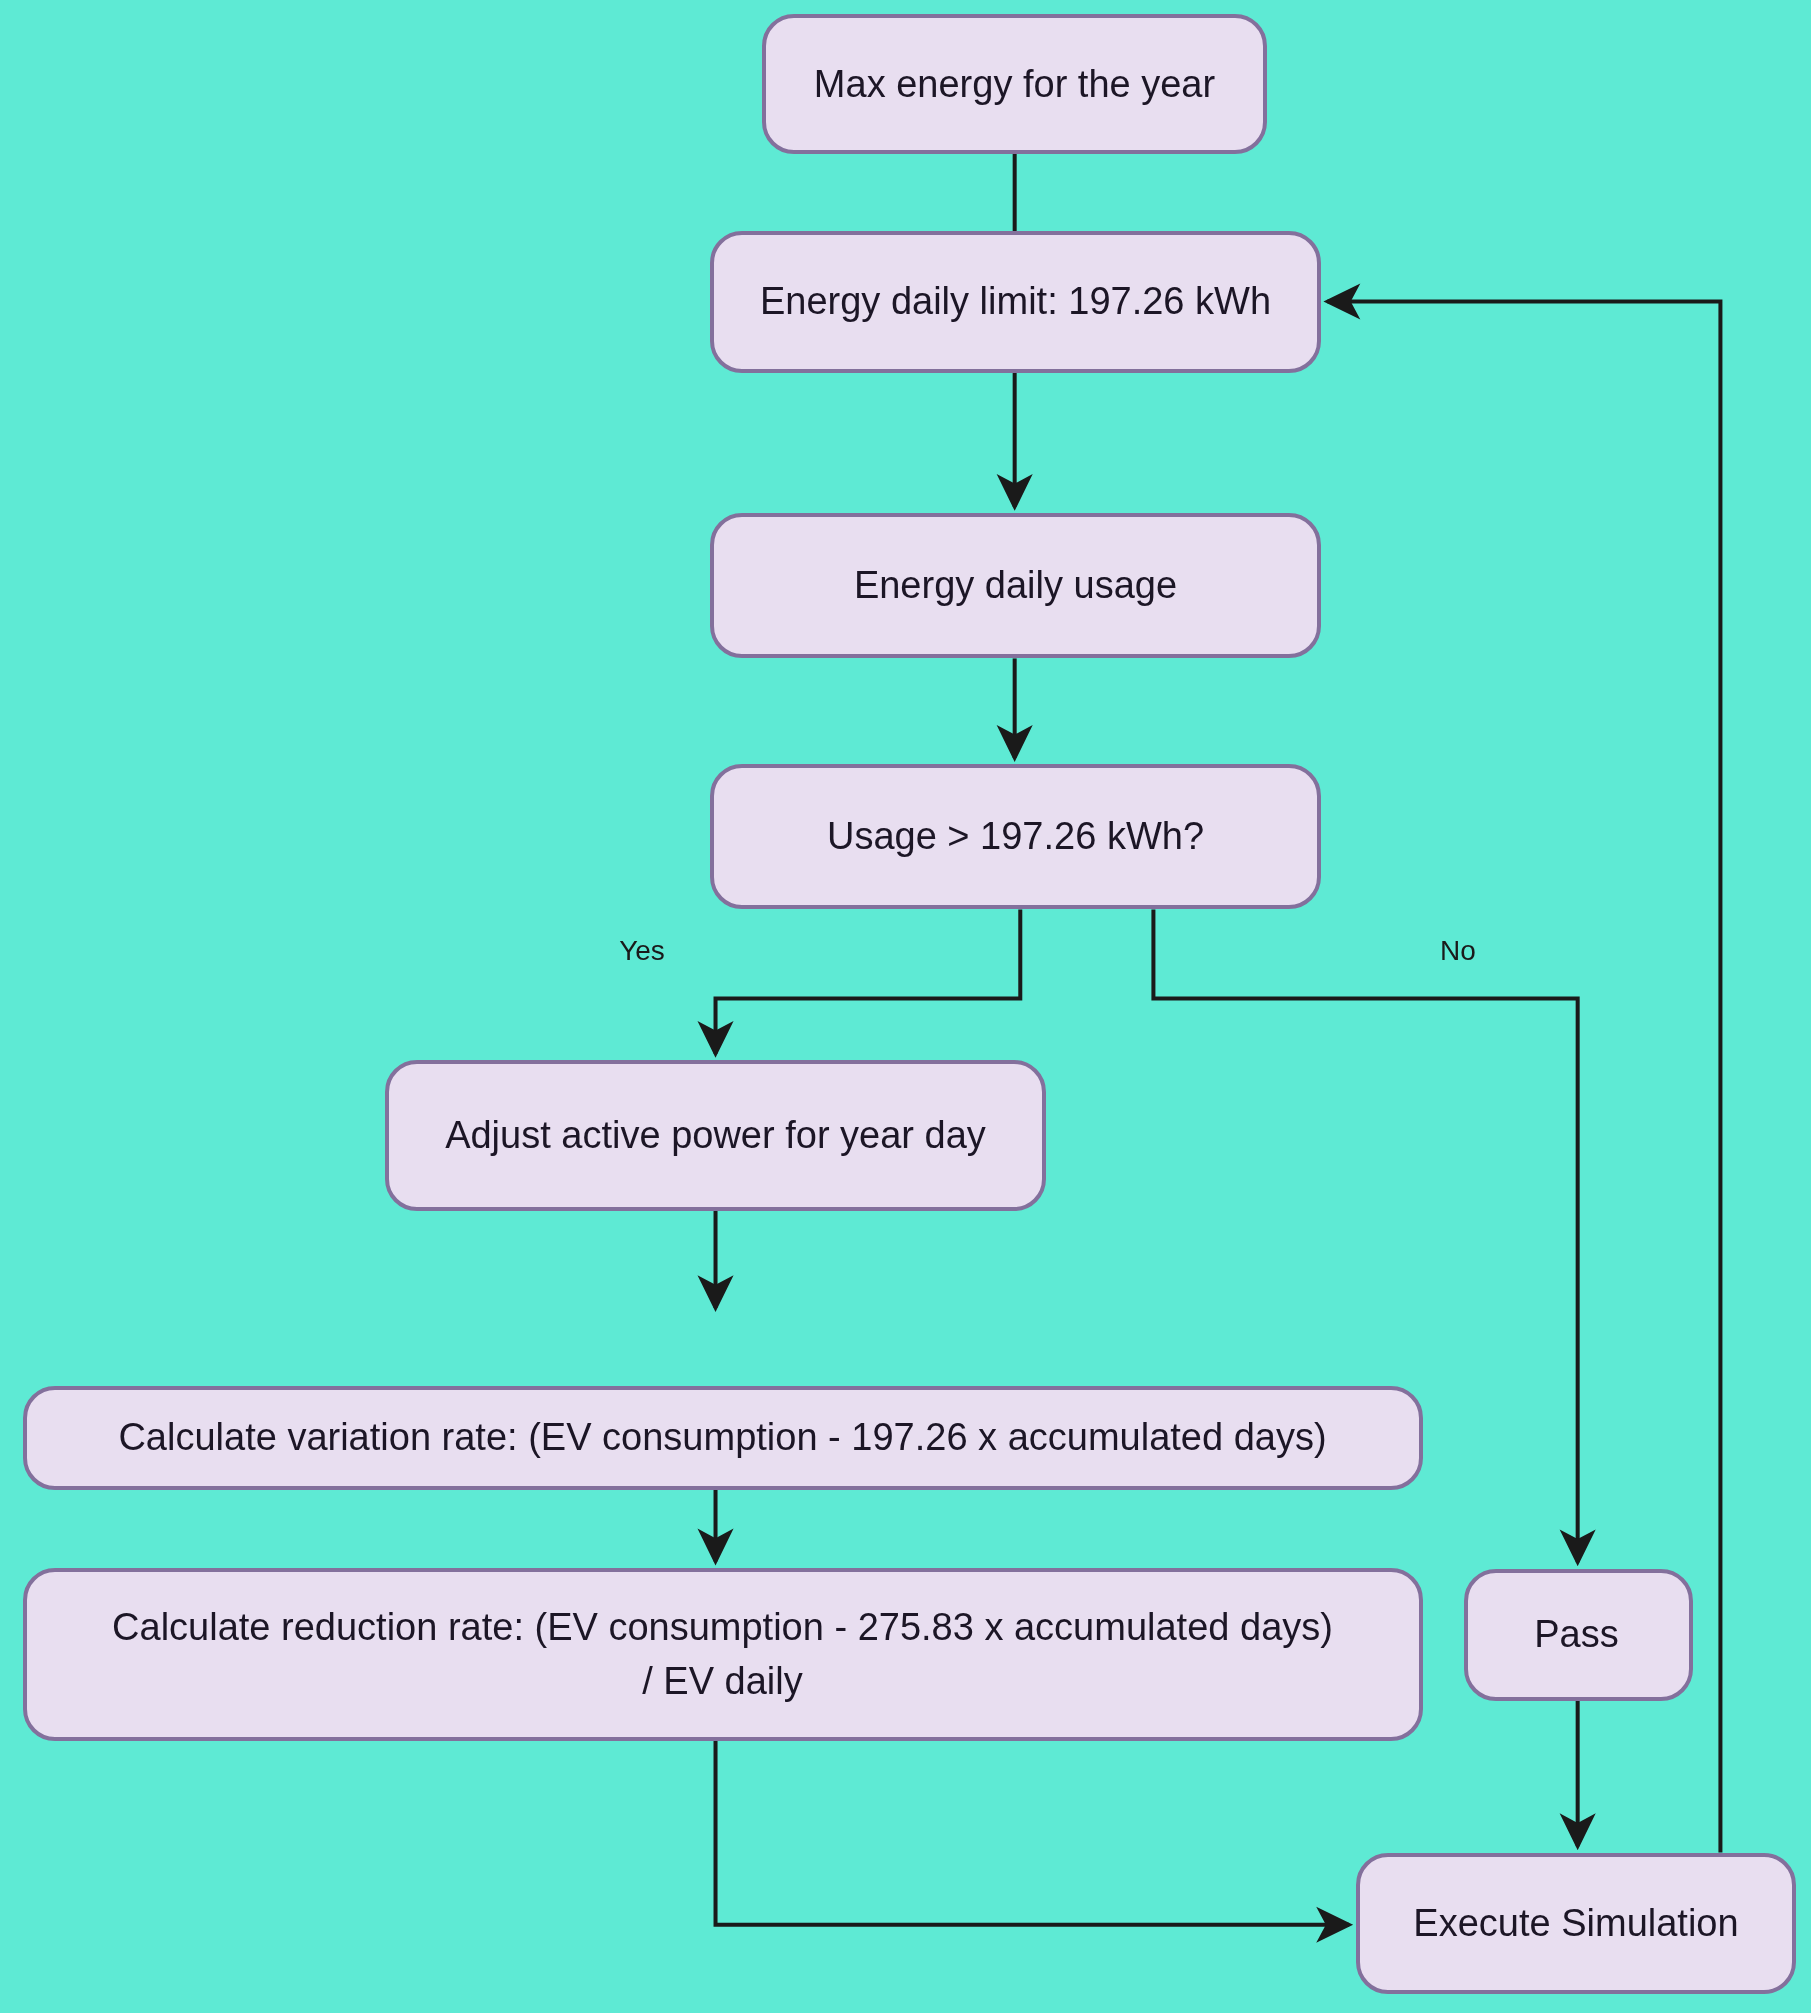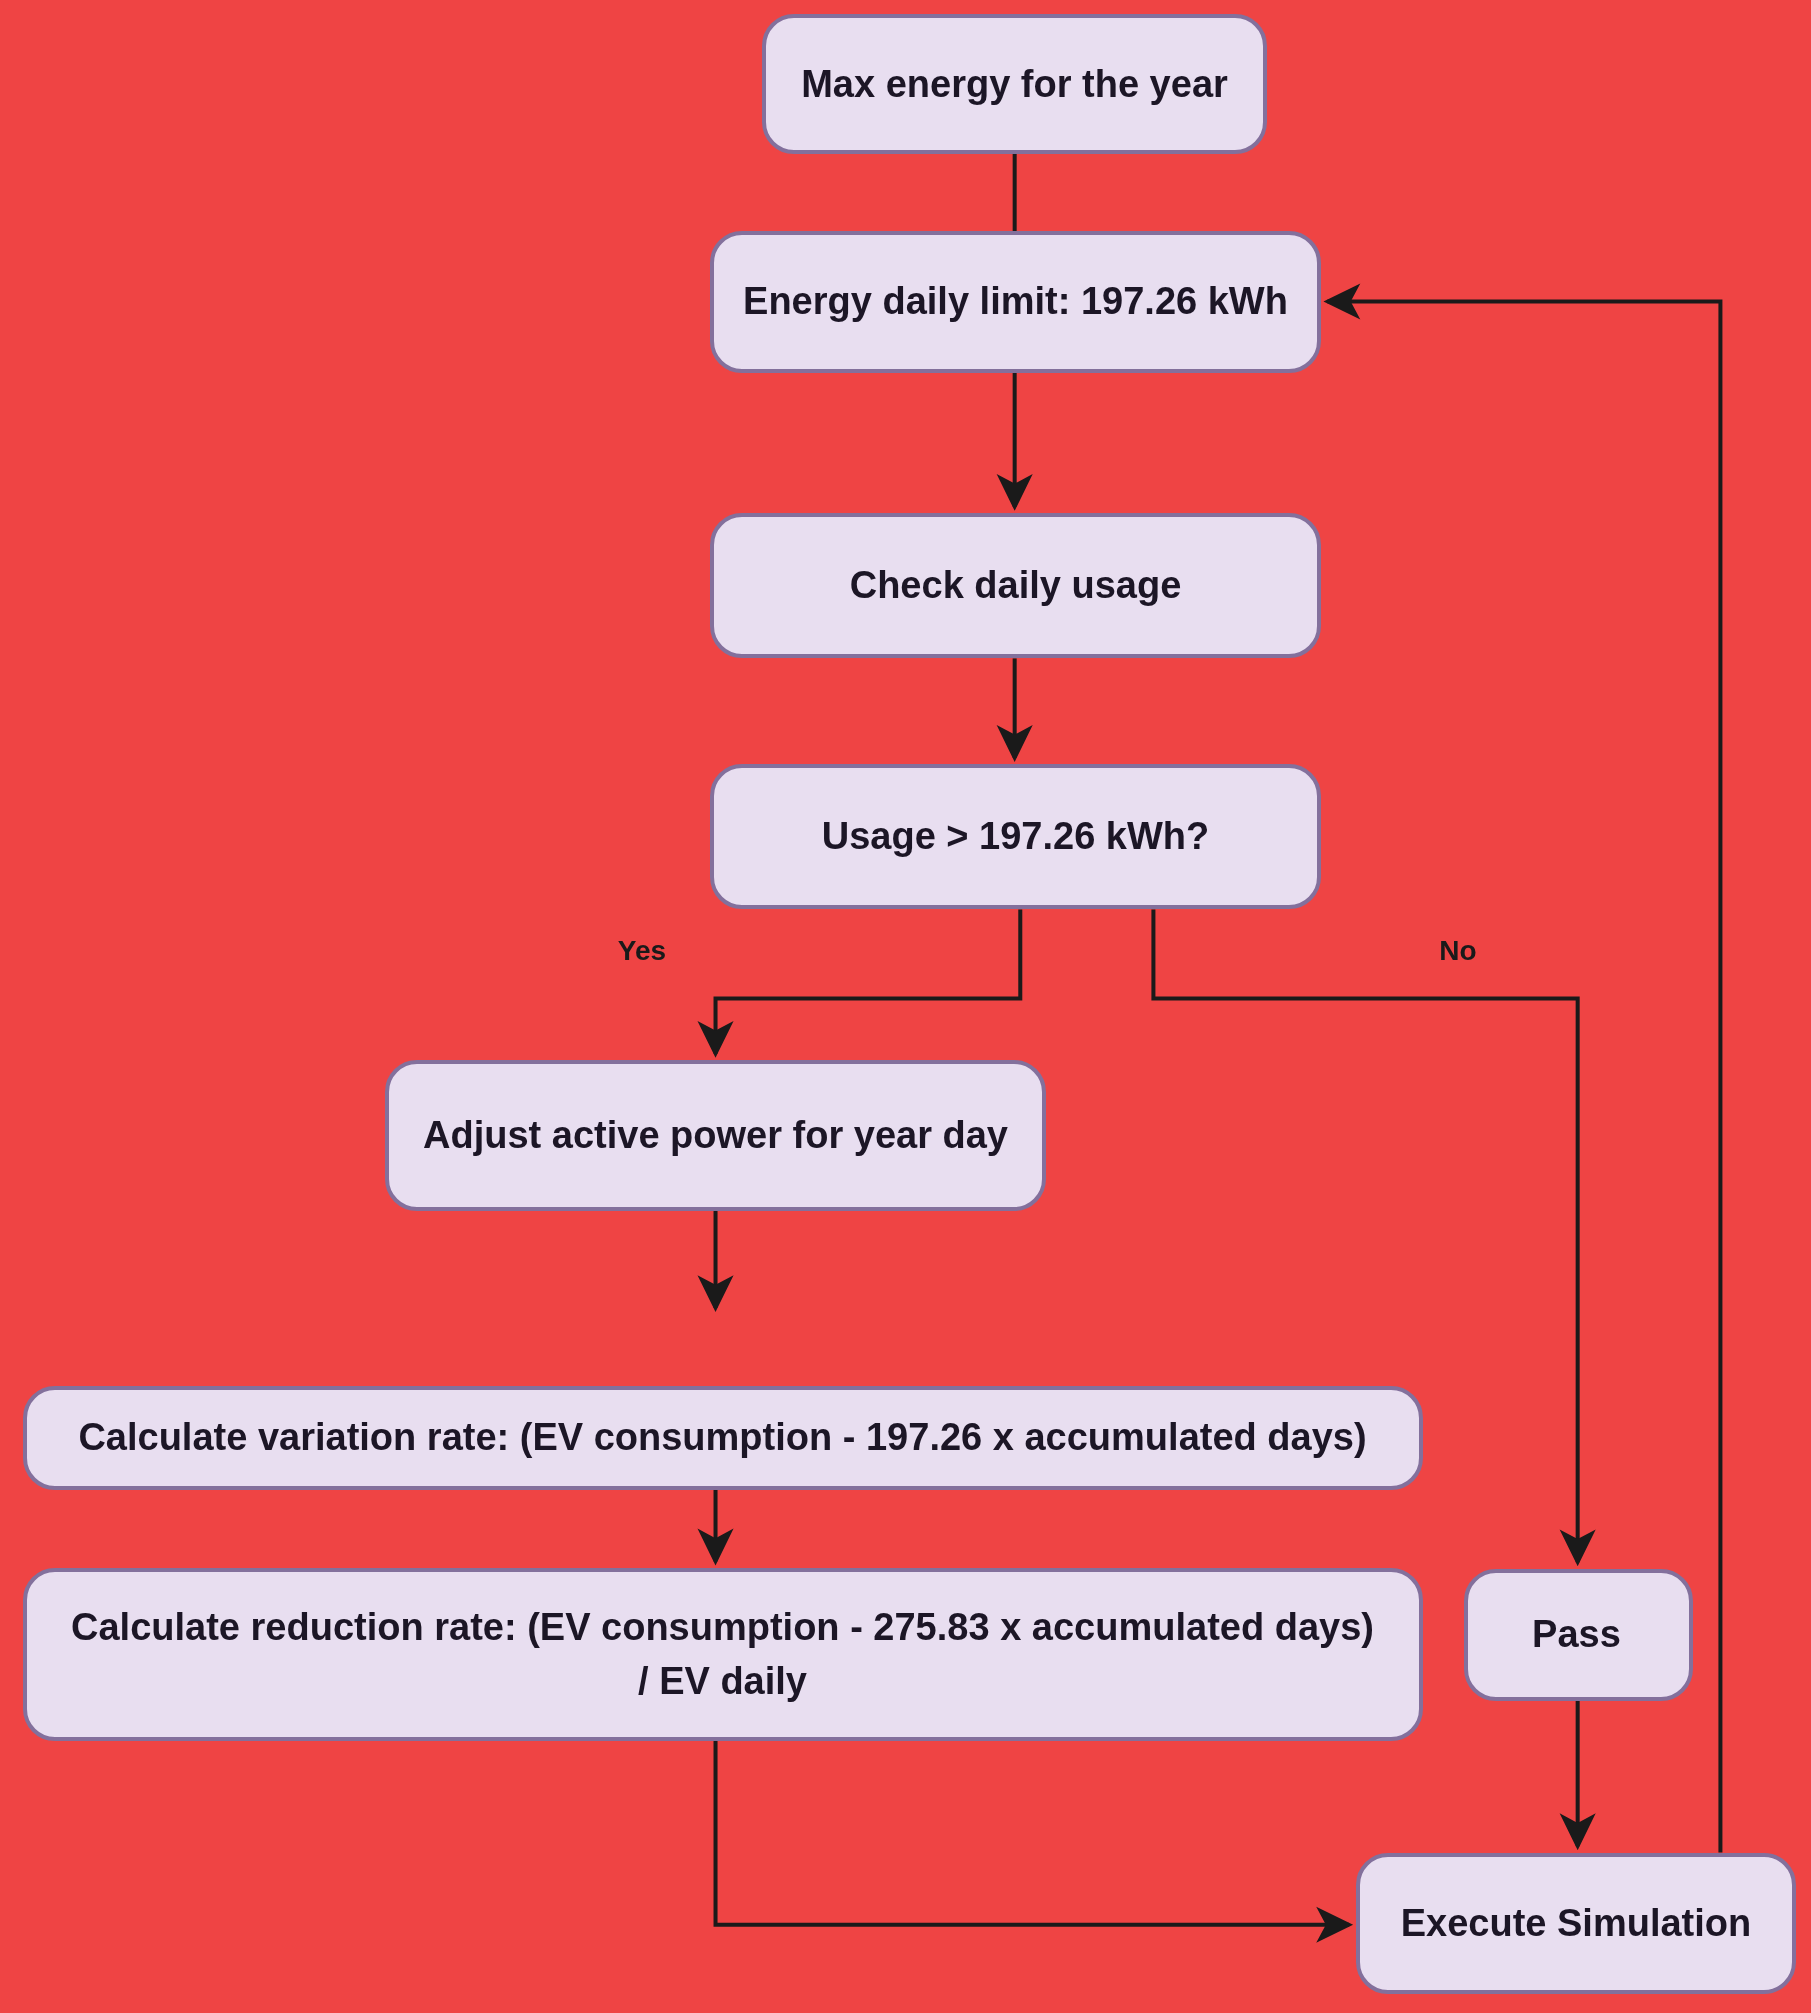--- a/index.html
+++ b/index.html
@@ -4,24 +4,23 @@
 <style>
   html, body {
     margin: 0;
     padding: 0;
     background: #ffffff;
   }
   #canvas {
     position: relative;
     width: 1812px;
     height: 2013px;
-    background: #ef4444;
+    background: #5eead4;
     font-family: "Liberation Sans", sans-serif;
     overflow: hidden;
-    font-weight: bold;
   }
   #edges {
     position: absolute;
     left: 0;
     top: 0;
     width: 1812px;
     height: 2013px;
   }
   .edge {
     stroke: #1a1a1a;
@@ -90,21 +89,21 @@
 
   <div class="node" id="node-max">
     <span>Max energy for the year</span>
   </div>
 
   <div class="node" id="node-limit">
     <span>Energy daily limit: 197.26 kWh</span>
   </div>
 
   <div class="node" id="node-check">
-    <span>Check daily usage</span>
+    <span>Energy daily usage</span>
   </div>
 
   <div class="node" id="node-usage">
     <span>Usage &gt; 197.26 kWh?</span>
   </div>
 
   <div class="node" id="node-adjust">
     <span>Adjust active power for year day</span>
   </div>
 

